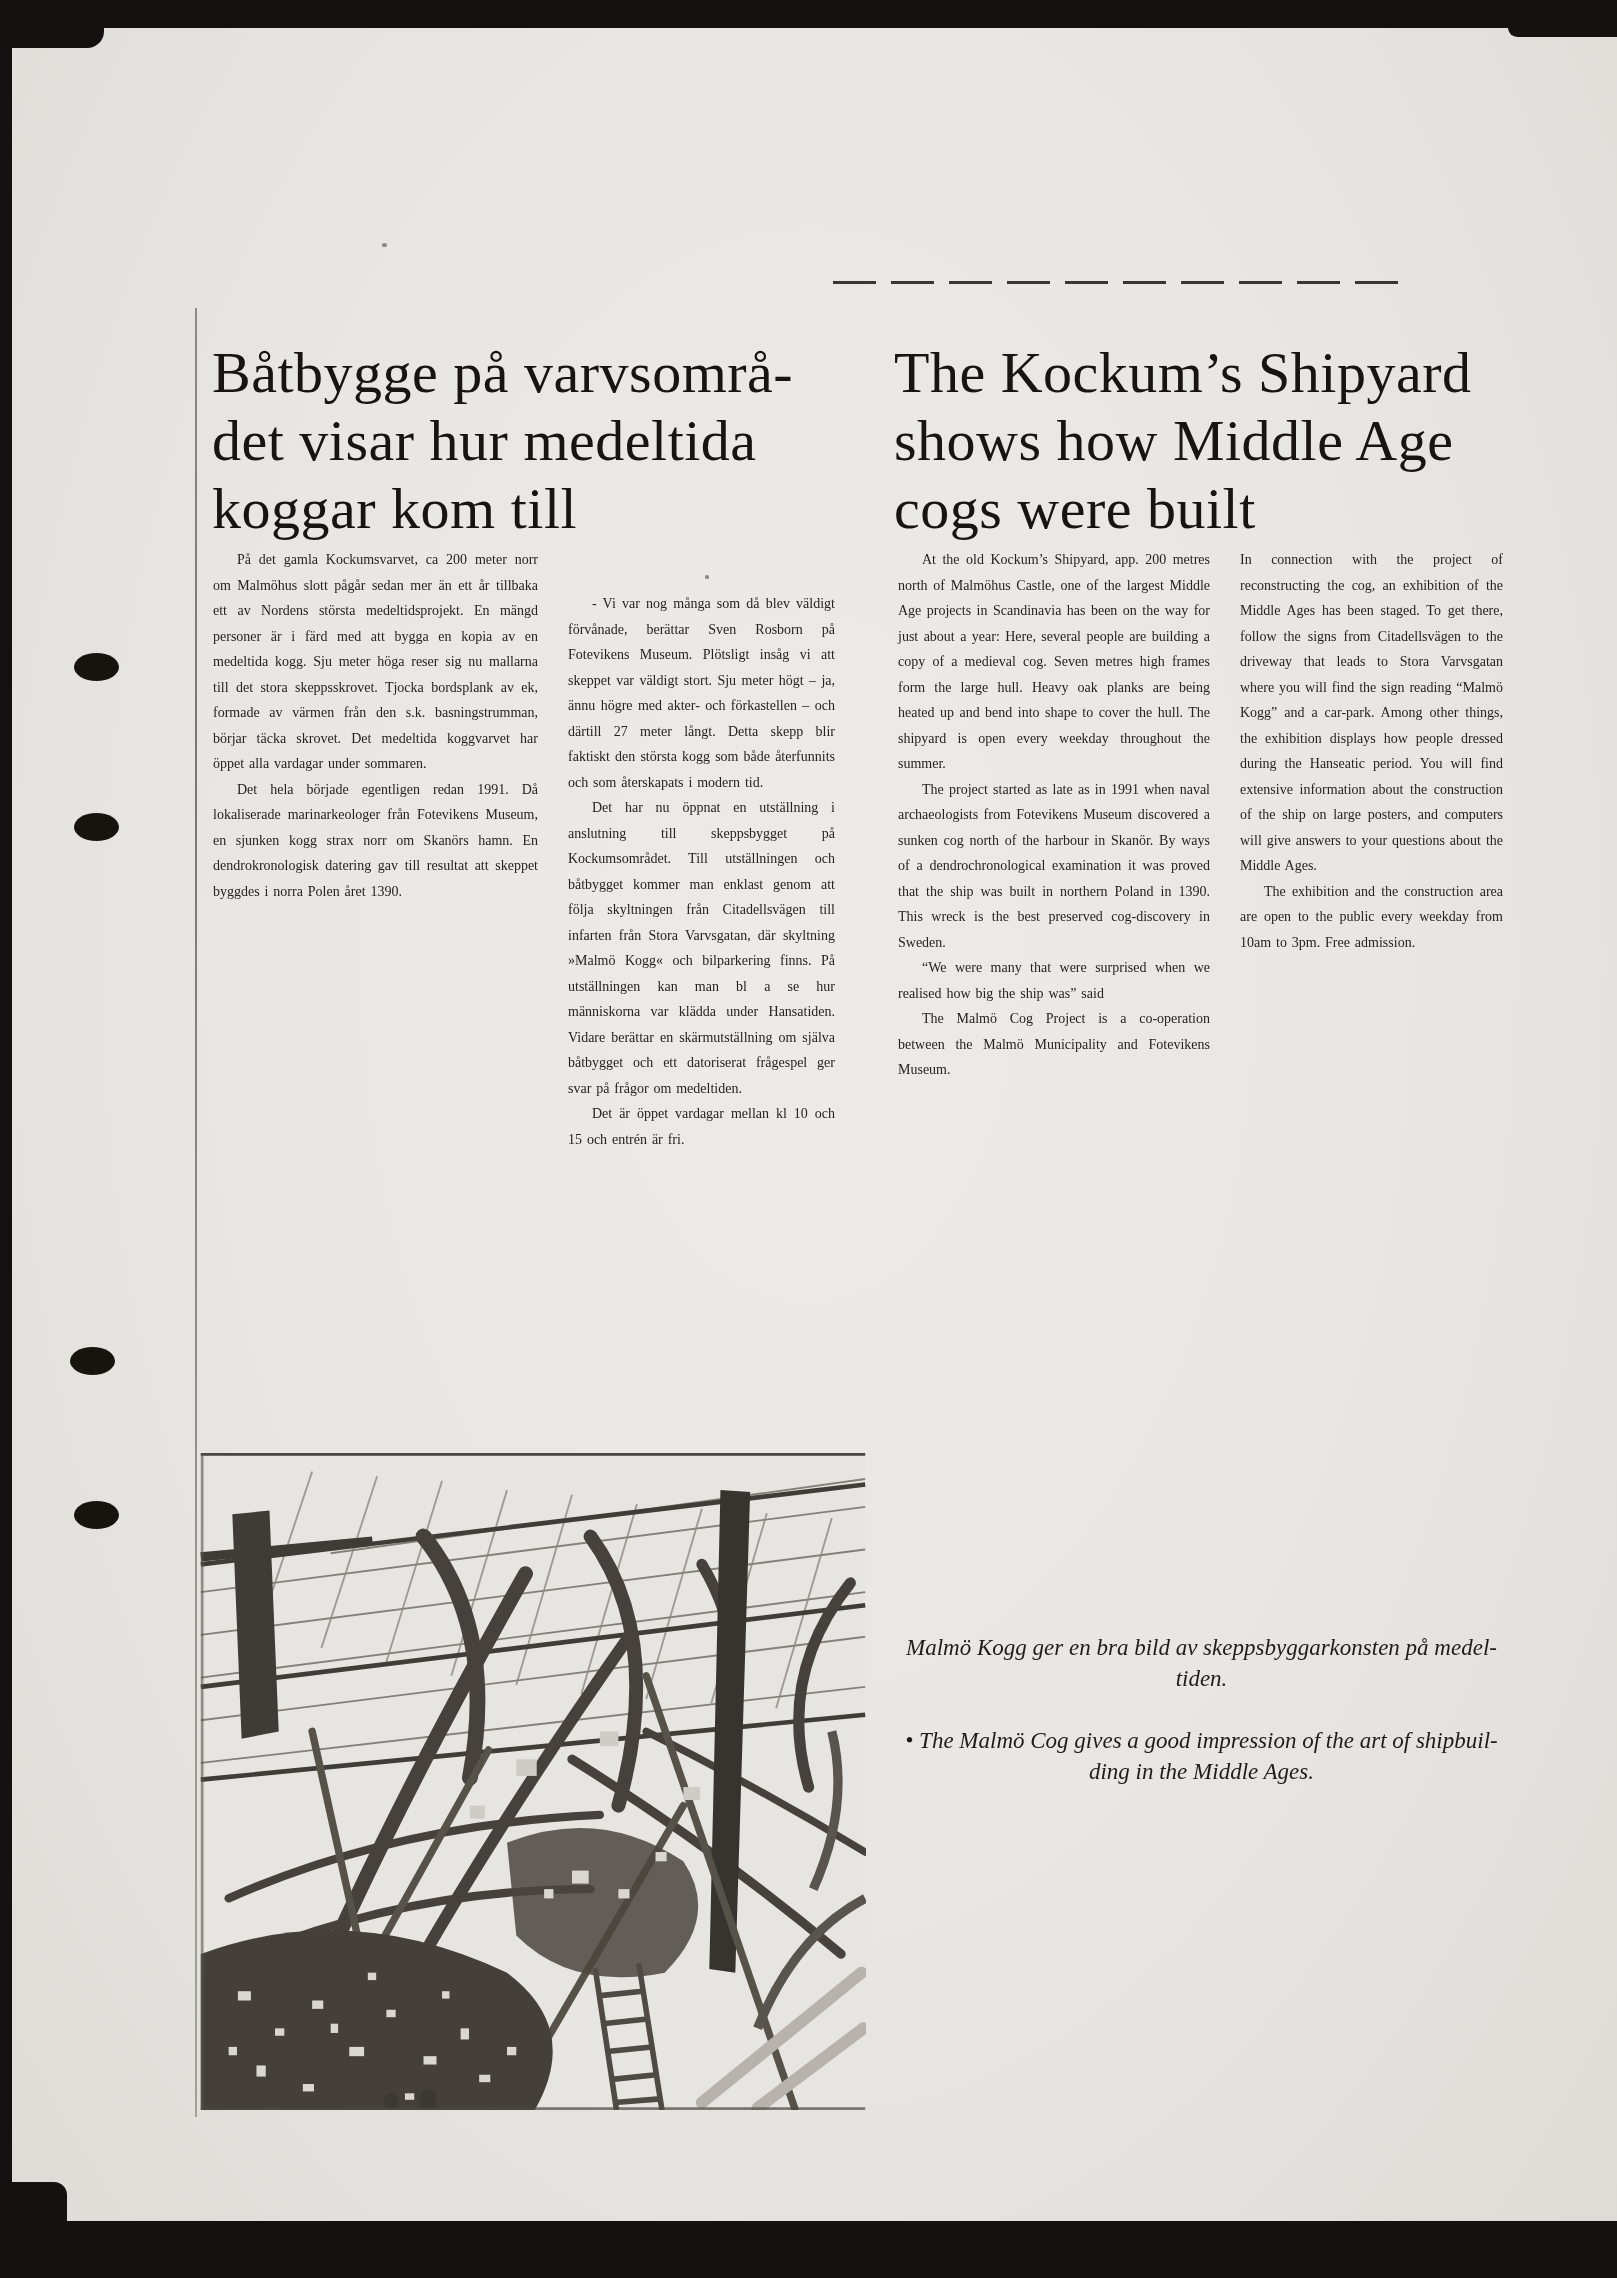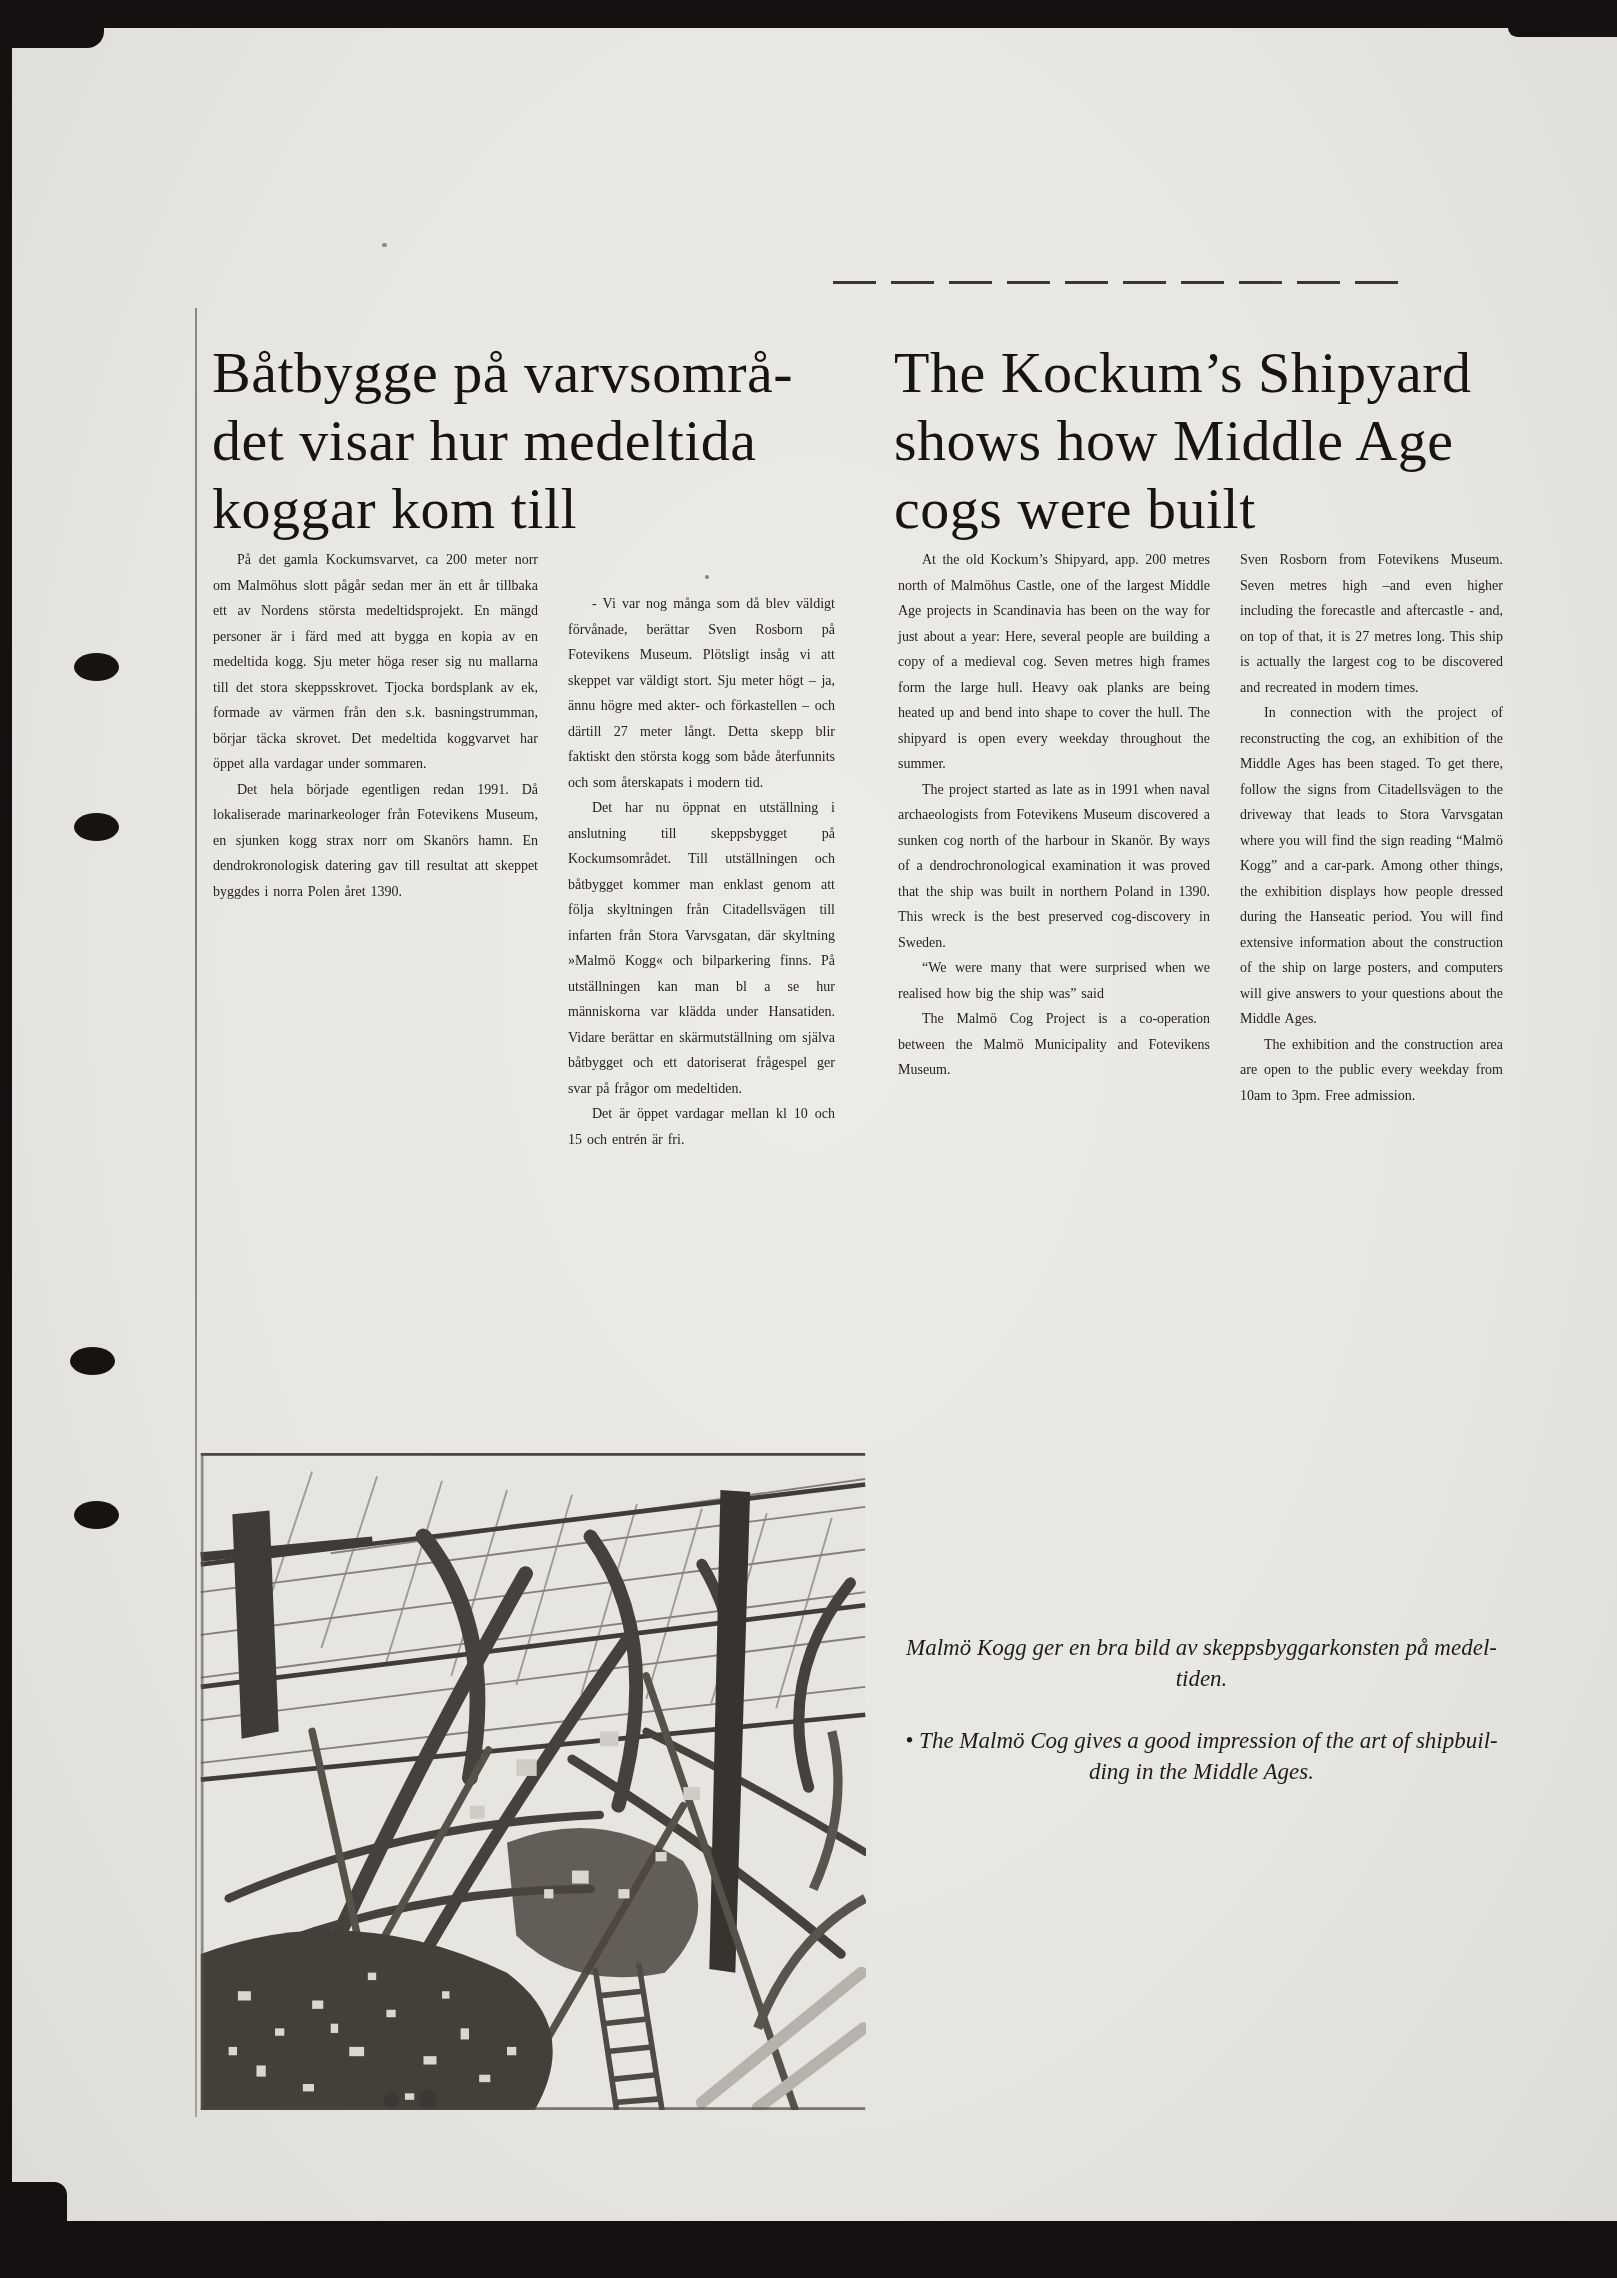--- a/index.html
+++ b/index.html
@@ -109,21 +109,20 @@
   <h1 class="headline" id="en-headline">The Kockum’s Shipyard
 shows how Middle Age
 cogs were built</h1>
   <div class="body-col" id="en-col1">
       <p>At the old Kockum’s Shipyard, app. 200 metres north of Malmöhus Castle, one of the largest Middle Age projects in Scandinavia has been on the way for just about a year: Here, several people are building a copy of a medieval cog. Seven metres high frames form the large hull. Heavy oak planks are being heated up and bend into shape to cover the hull. The shipyard is open every weekday throughout the summer.</p>
       <p>The project started as late as in 1991 when naval archaeologists from Fotevikens Museum discovered a sunken cog north of the harbour in Skanör. By ways of a dendrochronological examination it was proved that the ship was built in northern Poland in 1390. This wreck is the best preserved cog-discovery in Sweden.</p>
       <p>“We were many that were surprised when we realised how big the ship was” said</p>
       <p>The Malmö Cog Project is a co-operation between the Malmö Municipality and Fotevikens Museum.</p>
     </div>
   <div class="body-col continuation" id="en-col2">
-      <p>Sven Rosborn from Fotevikens Museum. Seven metres high –and even higher including the forecastle and aftercastle - and, on top of that, it is 27 metres long. This ship is actually the largest cog to be discovered and recreated in modern times.</p>
       <p>In connection with the project of reconstructing the cog, an exhibition of the Middle Ages has been staged. To get there, follow the signs from Citadellsvägen to the driveway that leads to Stora Varvsgatan where you will find the sign reading “Malmö Kogg” and a car-park. Among other things, the exhibition displays how people dressed during the Hanseatic period. You will find extensive information about the construction of the ship on large posters, and computers will give answers to your questions about the Middle Ages.</p>
       <p>The exhibition and the construction area are open to the public every weekday from 10am to 3pm. Free admission.</p>
     </div>
 </section>
 
 <figure class="photo-figure">
   <svg viewBox="0 0 716 708" role="img" aria-label="Curved oak frames of the medieval cog rising inside the shipyard hall">
     <rect width="716" height="708" fill="#e7e5e1"></rect>
 
     <g stroke="#7a756e" stroke-width="2" fill="none" opacity=".9">

